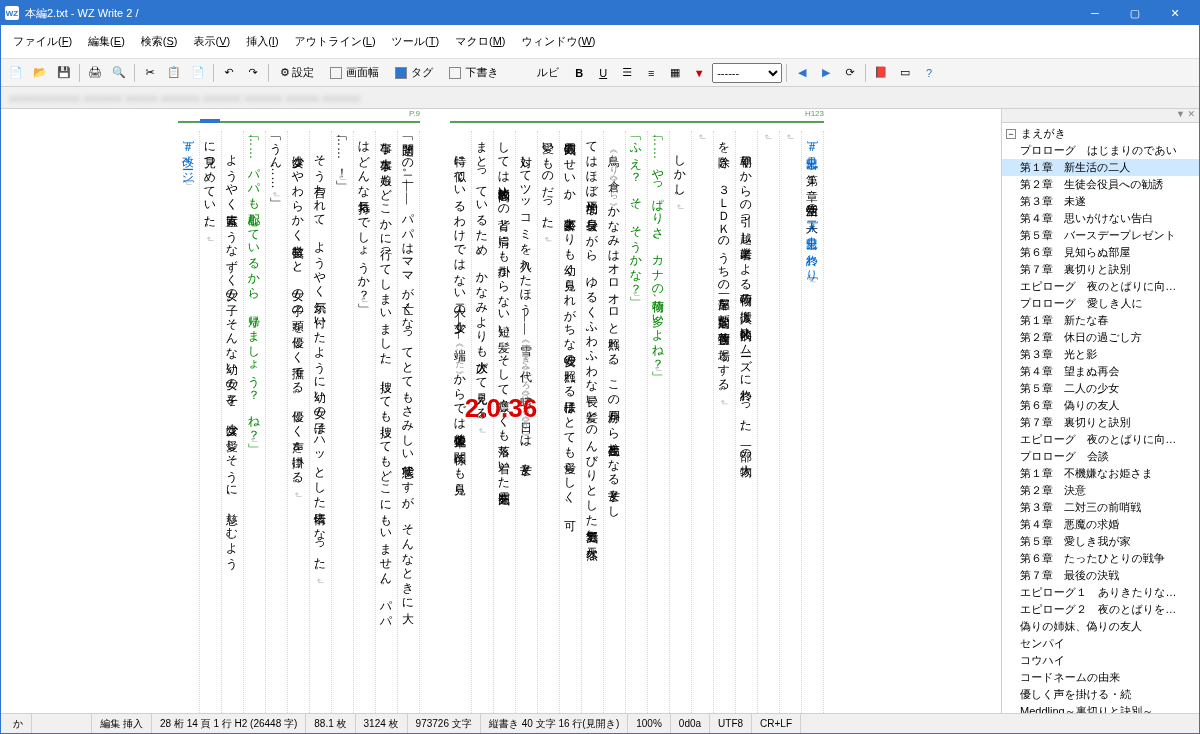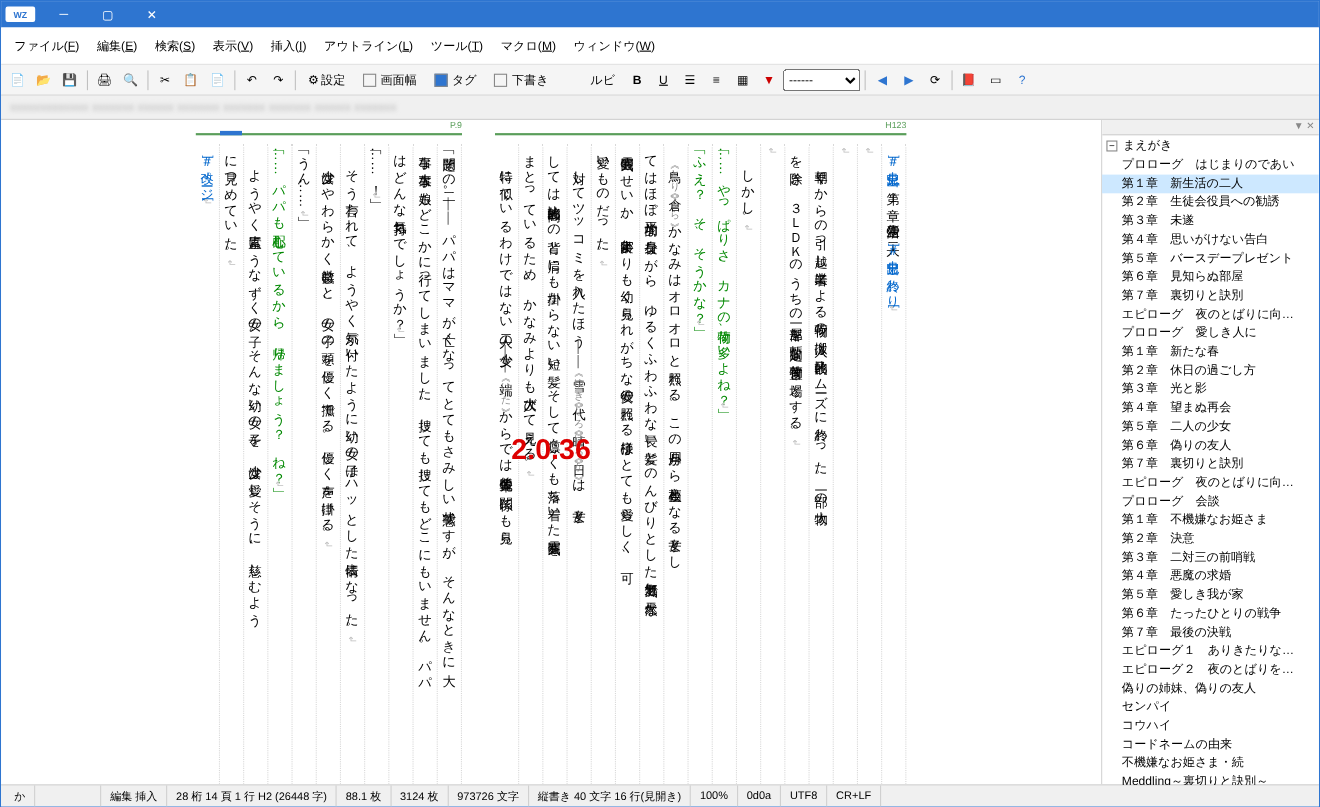--- a/index.html
+++ b/index.html
@@ -1,19 +1,19 @@
 <!DOCTYPE html>
 <html><head>
 <meta charset="utf-8">
 <style>
 * { margin: 0; padding: 0; box-sizing: border-box; }
 body { font-family: "Meiryo", "MS Gothic", sans-serif; font-size: 11px; overflow: hidden; background: #fff; }
 .window { width: 1200px; height: 734px; display: flex; flex-direction: column; border: 1px solid #2e75d0; }
 .titlebar { height: 24px; background: #2e75d0; color: #fff; display: flex; align-items: center; padding: 0 4px; font-size: 11px; }
-.titlebar .icon { width: 27px; height: 14px; background: #fff; margin-right: 6px; border-radius: 2px; display:flex;align-items:center;justify-content:center;color:#2e75d0;font-size:8px;font-weight:bold;}
+.titlebar .icon { width: 14px; height: 14px; background: #fff; margin-right: 6px; border-radius: 2px; display:flex;align-items:center;justify-content:center;color:#2e75d0;font-size:8px;font-weight:bold;}
 .titlebar .title { flex: 1; }
 .titlebar .ctrls { display: flex; gap: 0; }
 .titlebar .ctrl { width: 40px; height: 24px; display: flex; align-items: center; justify-content: center; cursor: pointer; }
 .menubar { height: 34px; background: #fff; display: flex; align-items: center; padding: 12px 4px; font-size: 11px; border-bottom: 1px solid #e0e0e0; }
 .menubar .item { padding: 2px 8px; cursor: pointer; }
 .menubar .u { text-decoration: underline; }
 .toolbar { height: 28px; background: #f5f5f5; display: flex; align-items: center; padding: 0 4px; gap: 2px; border-bottom: 1px solid #d0d0d0; }
 .toolbar .btn { width: 22px; height: 22px; display: flex; align-items: center; justify-content: center; cursor: pointer; border: 1px solid transparent; border-radius: 2px; font-size: 11px; }
 .toolbar .sep { width: 1px; height: 18px; background: #c0c0c0; margin: 0 2px; }
 .toolbar .lbtn { height: 22px; padding: 0 6px; display: flex; align-items: center; cursor: pointer; border: 1px solid transparent; border-radius: 2px; font-size: 11px; gap: 2px; }
@@ -41,20 +41,21 @@
 .statusbar { height: 20px; background: #f0f0f0; border-top: 1px solid #d0d0d0; display: flex; align-items: center; font-size: 10px; padding: 0 4px; gap: 0; }
 .statusbar .cell { padding: 0 8px; border-right: 1px solid #d0d0d0; height: 100%; display: flex; align-items: center; }
 .cursor-ind { position: absolute; top: -4px; width: 20px; height: 4px; background: #2e75d0; }
 </style>
 </head>
 <body>
 
 <div class="window">
   <div class="titlebar">
     <div class="icon">WZ</div>
+    <div class="title">本編2.txt - WZ Write 2 /</div>
     <div class="ctrls">
       <div class="ctrl">─</div>
       <div class="ctrl">▢</div>
       <div class="ctrl close">✕</div>
     </div>
   </div>
 
   <div class="menubar" id="menubar">
       <div class="item">ファイル(<span class="u">F</span>)</div>
       <div class="item">編集(<span class="u">E</span>)</div>
@@ -199,21 +200,21 @@
           <div class="node">第４章　悪魔の求婚</div>
           <div class="node">第５章　愛しき我が家</div>
           <div class="node">第６章　たったひとりの戦争</div>
           <div class="node">第７章　最後の決戦</div>
           <div class="node">エピローグ１　ありきたりな日常の日々</div>
           <div class="node">エピローグ２　夜のとばりを越えて</div>
           <div class="node">偽りの姉妹、偽りの友人</div>
           <div class="node">センパイ</div>
           <div class="node">コウハイ</div>
           <div class="node">コードネームの由来</div>
-          <div class="node">不機嫌なお姫さま・続</div>
+          <div class="node">優しく声を掛ける・続</div>
           <div class="node">Meddling～裏切りと訣別～</div>
           <div class="node">Meddling～おせっかい～・続</div>
         </div>
     </div>
   </div>
 
   <div class="statusbar">
     <div class="cell">か</div>
     <div class="cell" style="width:60px"></div>
     <div class="cell">編集 挿入</div>

